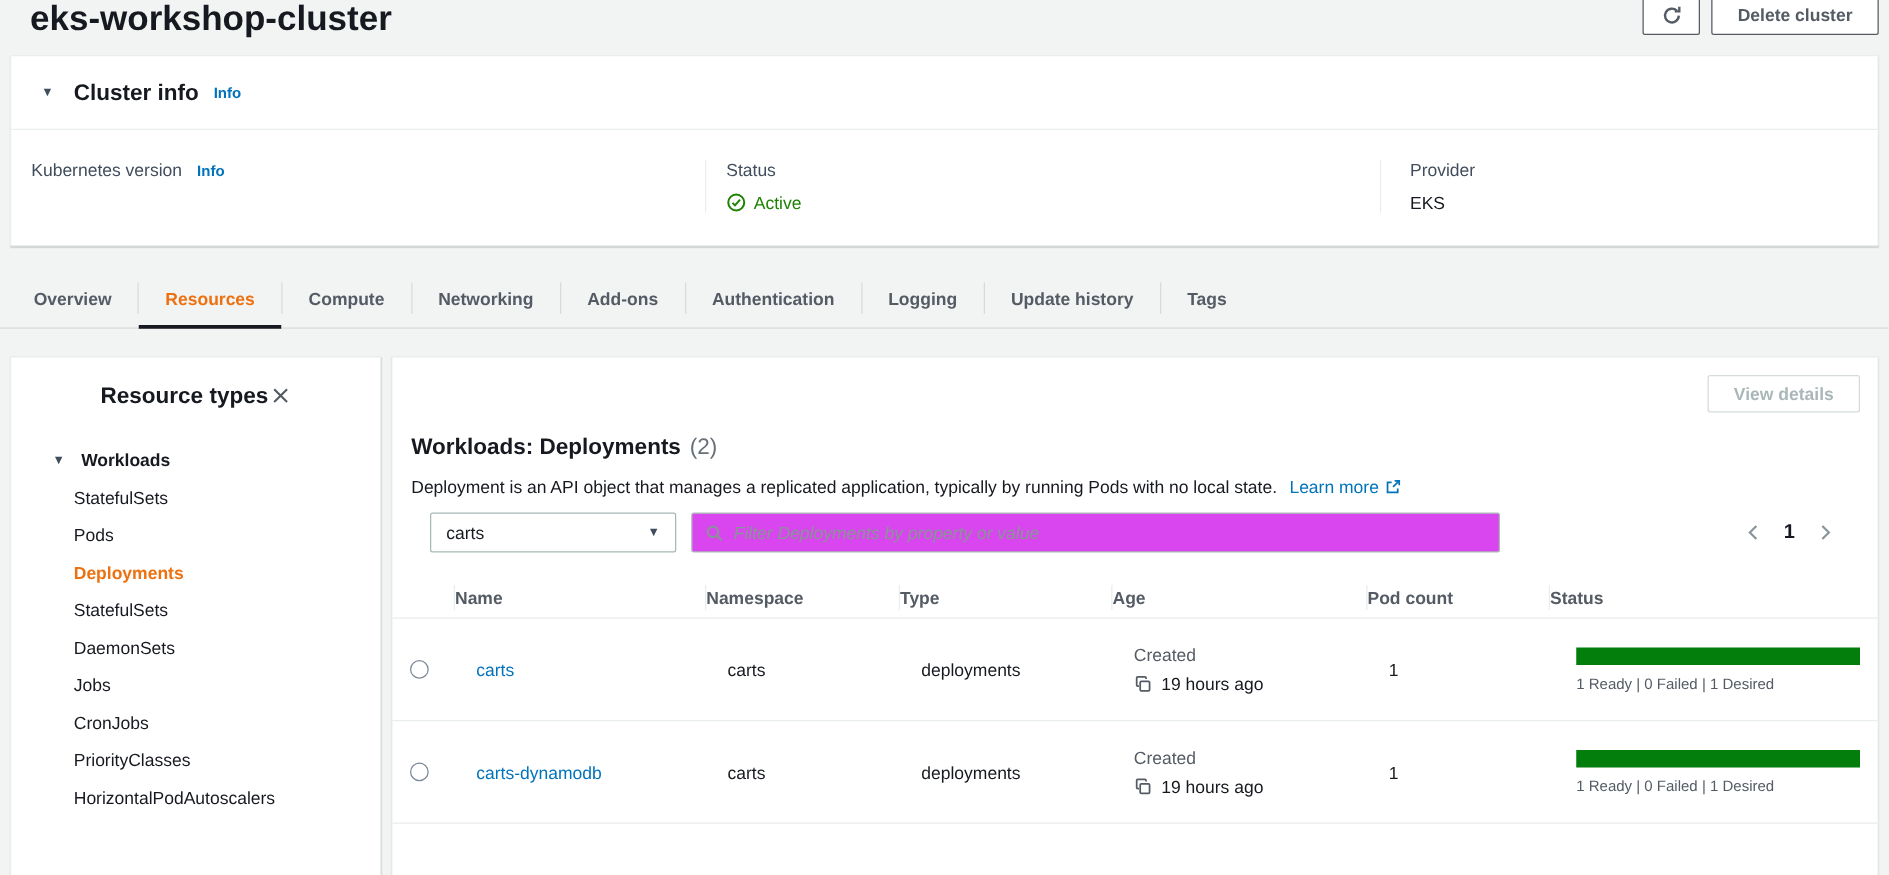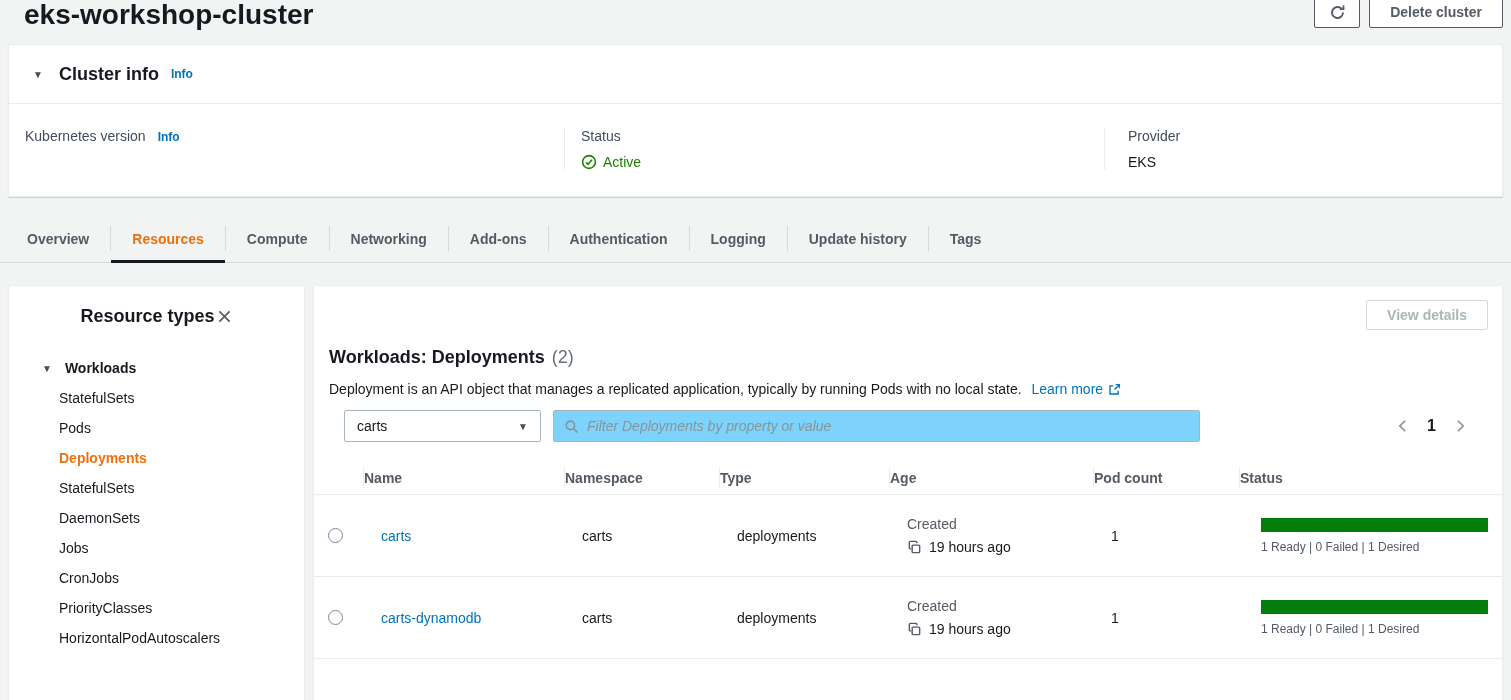--- a/index.html
+++ b/index.html
@@ -89,21 +89,21 @@
   .desc { margin-top:12px; font-size:14px; line-height:18px; color:#16191f; }
   .learn-more { color:#0073bb; text-decoration:none; cursor:pointer; display:inline-flex; align-items:center; gap:5px; margin-left:6px; font-size:14px; }
 
   .filter-row { display:flex; align-items:center; margin-top:12px; padding:0 14px 0 15px; gap:12px; }
   .dropdown {
     width:197px; height:32px; border:1px solid #aab7b8; border-radius:2px; background:#fff;
     display:flex; align-items:center; justify-content:space-between; padding:0 12px;
     font-size:14px; cursor:pointer;
   }
   .search-box {
-    width:647px; height:32px; border:1px solid #aab7b8; border-radius:2px; background:#7dd3fc;
+    width:647px; height:32px; border:1px solid #aab7b8; border-radius:2px; background:#d946ef;
     display:flex; align-items:center; padding:0 10px; gap:8px;
   }
   .search-box input {
     border:none; outline:none; flex:1; font-size:14px; font-style:italic; color:#16191f;
     font-family:"Liberation Sans",sans-serif; background:transparent;
   }
   .search-box input::placeholder { color:#879596; font-style:italic; }
   .pagination { margin-left:auto; display:flex; align-items:center; gap:19px; padding-right:8px; }
   .page-num { font-size:16px; font-weight:700; color:#16191f; }
   .page-chevron { cursor:pointer; }

